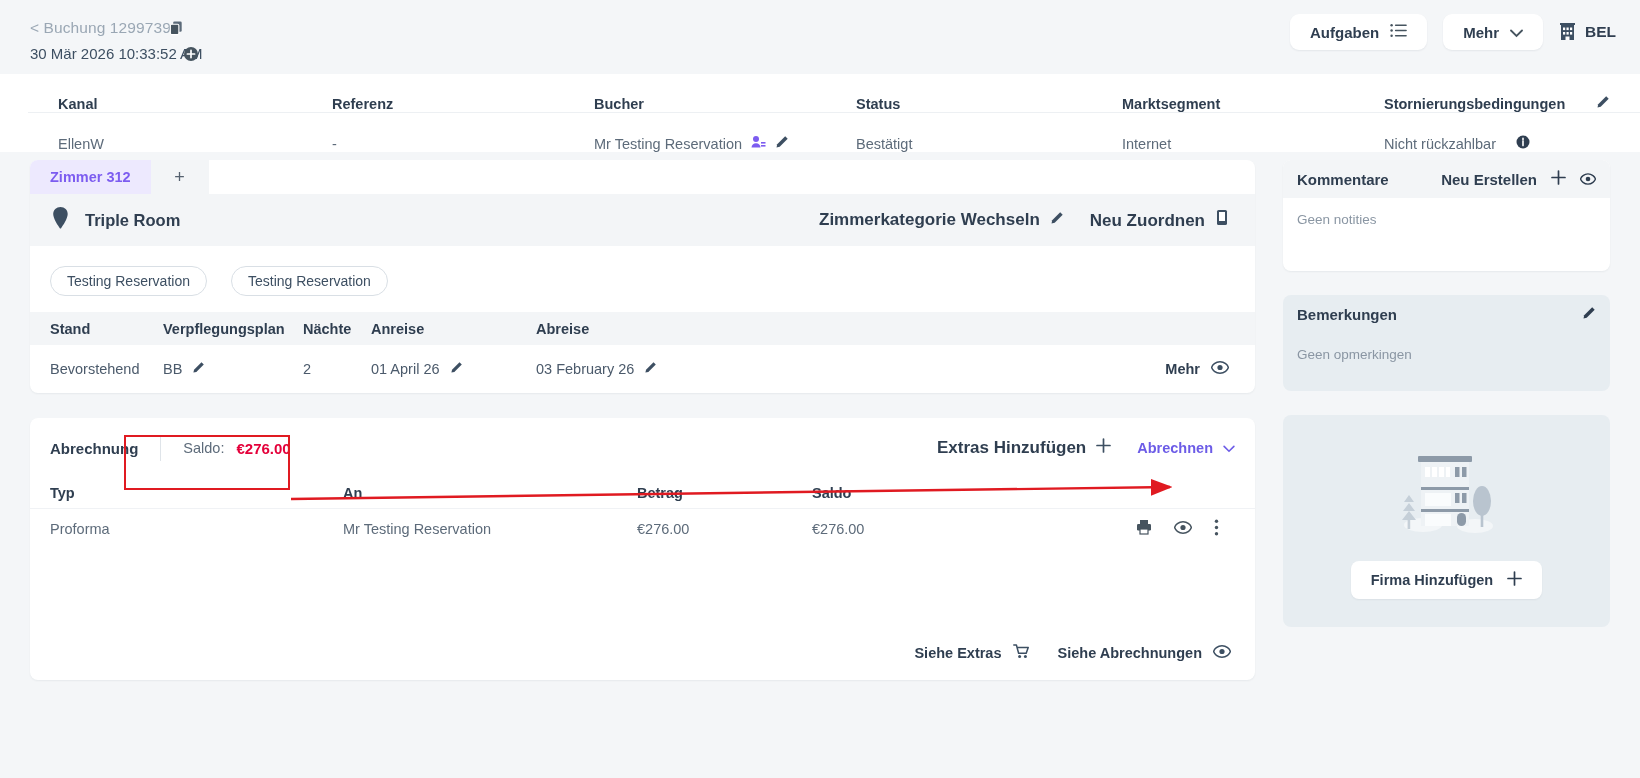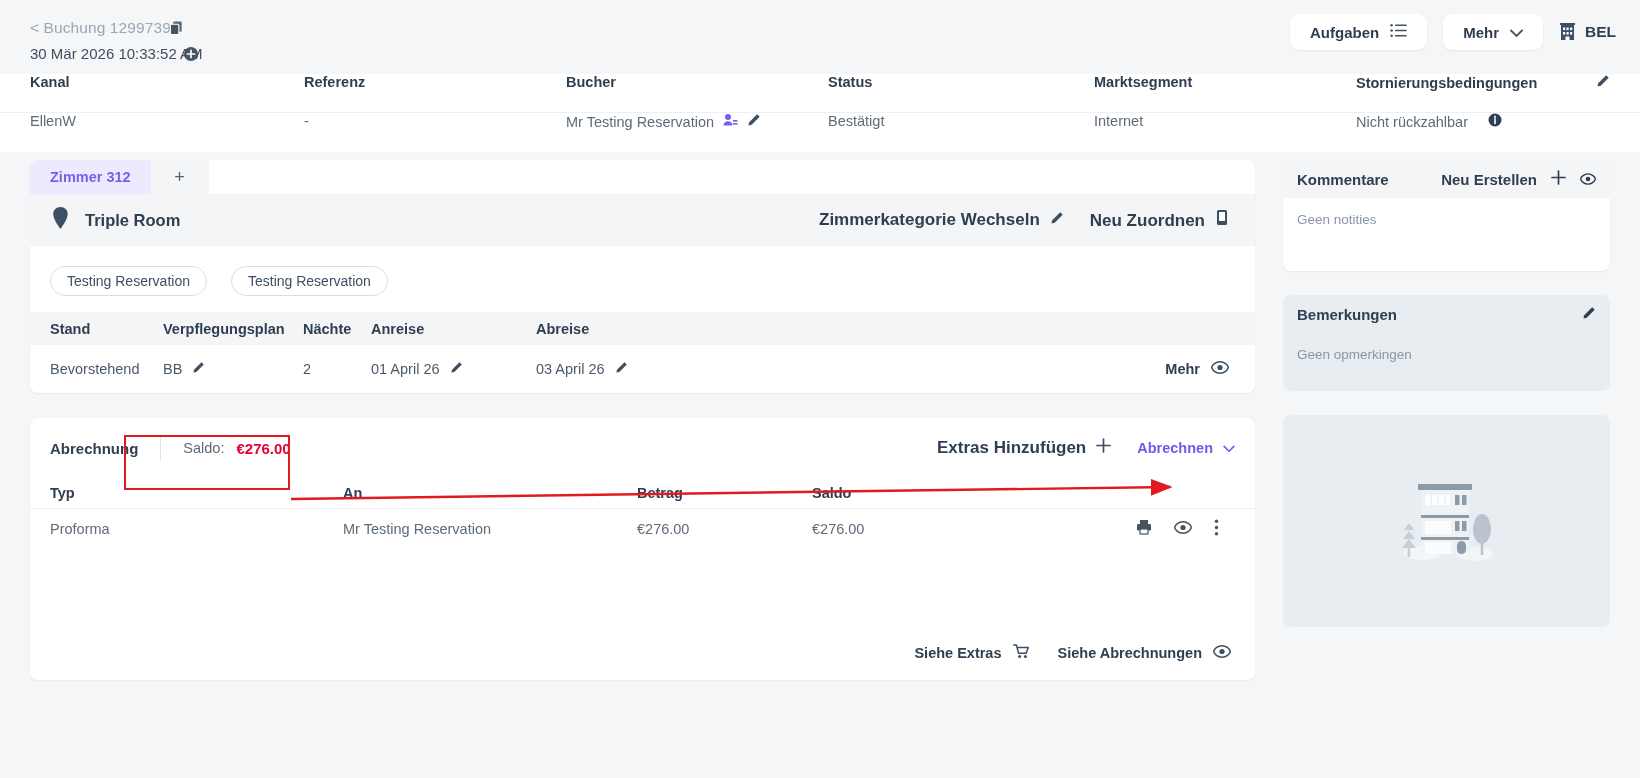--- a/index.html
+++ b/index.html
@@ -29,21 +29,21 @@
     padding: 0 20px; font-size: 15px; color: #2f3e50; font-weight: 600;
     box-shadow: 0 1px 2px rgba(20,30,50,.07);
     cursor: pointer;
   }
   .bel { display: flex; align-items: center; gap: 9px; font-size: 15.5px; color: #2f3e50; font-weight: 600; }
 
   
   .strip {
     position: absolute; left: 0; top: 74px; width: 1640px; background: #fff;
   }
-  .strip-head, .strip-row { display: flex; align-items: flex-start; padding: 0 30px; }
+  .strip-head, .strip-row { display: flex; align-items: flex-end; padding: 0 30px; margin-left: 28px; }
   .strip-head { height: 38px; font-size: 14.5px; font-weight: 700; color: #2f3e50; }
   .strip-row { height: 40px; font-size: 14.5px; color: #5d6b7a; }
   .strip-row.sep { border-top: 1px solid #edf0f3; }
   .c-kanal { width: 274px; }
   .c-ref { width: 262px; }
   .c-buch { width: 262px; display: flex; align-items: center; gap: 9px; }
   .c-stat { width: 266px; }
   .c-mseg { width: 262px; }
   .c-storn { flex: 1; display: flex; align-items: center; gap: 20px; }
 
@@ -305,21 +305,21 @@
           <div class="s3">2</div>
           <div class="s4">
             <span>01 April 26</span>
             <span>
               <svg width="13" height="13" viewBox="0 0 14 14">
                   <path d="M10.2 1.3l2.5 2.5-8 8-3.2.7.7-3.2z" fill="#3d4f62"></path>
                 </svg>
             </span>
           </div>
           <div class="s5">
-            <span>03 April 26</span>
+            <span>03 February 26</span>
             <span>
               <svg width="13" height="13" viewBox="0 0 14 14">
                   <path d="M10.2 1.3l2.5 2.5-8 8-3.2.7.7-3.2z" fill="#3d4f62"></path>
                 </svg>
             </span>
           </div>
           <div class="s6">
             <span>Mehr</span>
             <span>
               <svg width="18" height="13" viewBox="0 0 18 13">
@@ -482,20 +482,28 @@
             <g fill="#c5cfd8">
                 <path d="M22 52l5 7h-10zM22 60l6 8H16zM22 68l7 9H15z"></path>
                 <rect x="20.6" y="72" width="2.6" height="14"></rect>
               </g>
             <g fill="#b9c4cf">
                 <ellipse cx="95" cy="58" rx="9" ry="15"></ellipse>
                 <rect x="93.7" y="62" width="2.6" height="22"></rect>
               </g>
           </svg>
         </span>
+        <div class="firma-btn">
+          <span>Firma Hinzufügen</span>
+          <span>
+            <svg width="15" height="15" viewBox="0 0 15 15">
+                <path d="M7.5 1v13M1 7.5h13" stroke="#2f3e50" stroke-width="1.7" stroke-linecap="round"></path>
+              </svg>
+          </span>
+        </div>
       </div>
     </div>
   </div>
 
   <div class="annot-box"></div>
   <svg class="annot-svg">
     <defs>
       <marker id="arrowhead" markerWidth="9" markerHeight="7" refX="8" refY="3.5" orient="auto">
         <polygon points="0 0, 9 3.5, 0 7" fill="#e01a21"></polygon>
       </marker>

